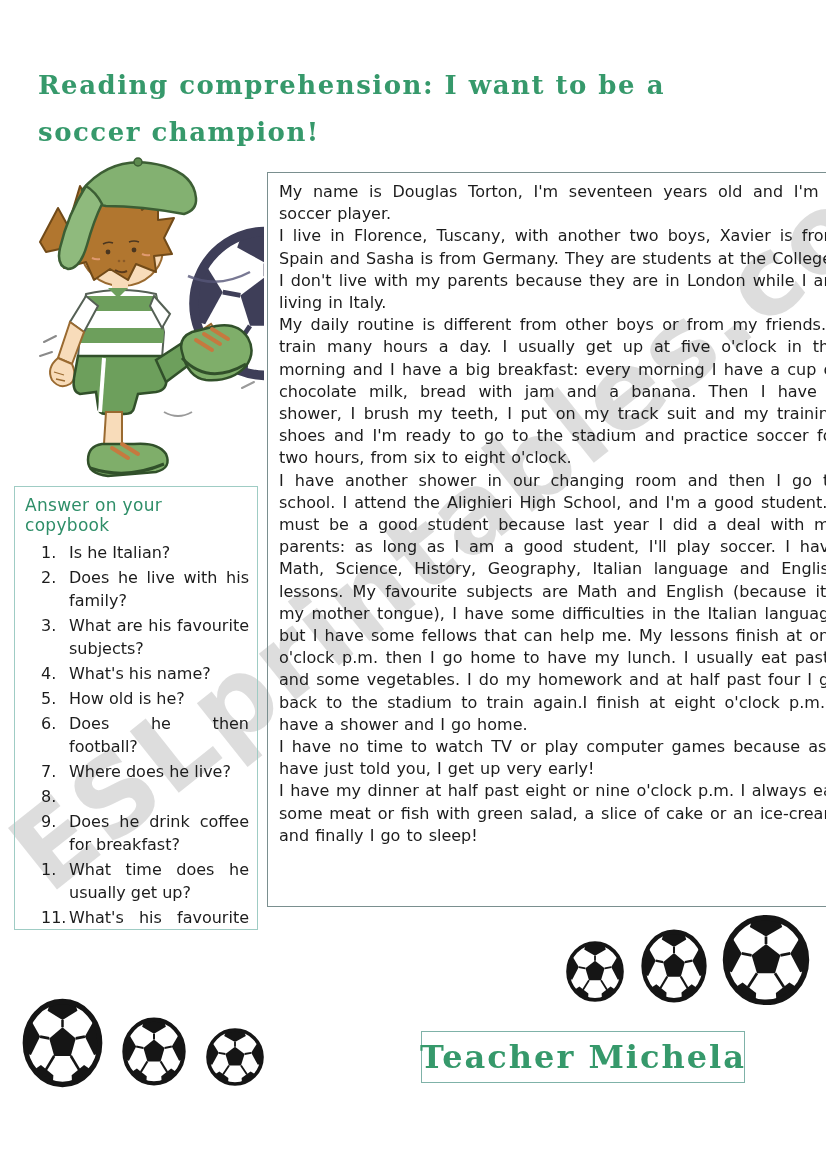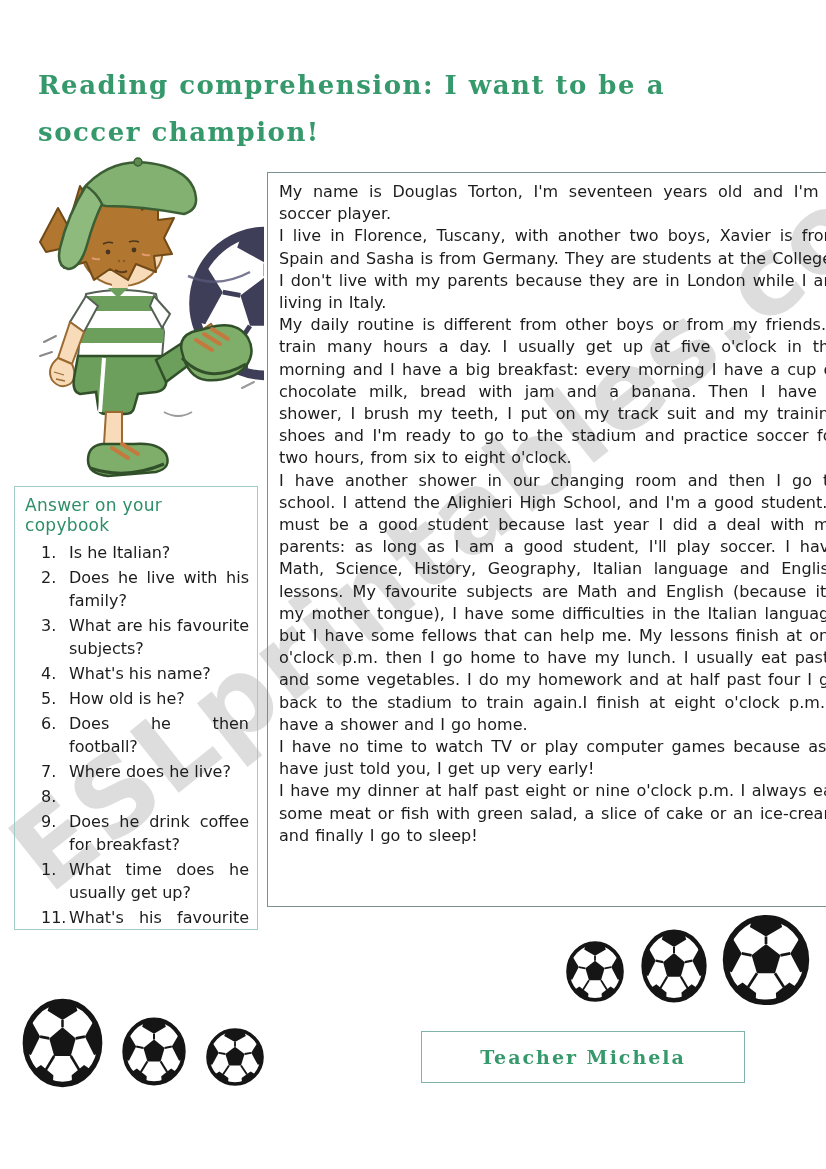--- a/index.html
+++ b/index.html
@@ -47,21 +47,21 @@
   }
   .questions-list .q-text{text-align:justify; text-align-last:left;}
   
   .signature-box{
     position:absolute; left:421px; top:1031px; width:324px; height:52px; z-index:2;
     border:1.5px solid #7fb2a8; box-sizing:border-box;
     display:flex; align-items:center; justify-content:center;
   }
   .signature-text{
     font-family:"DejaVu Serif", serif; font-weight:bold;
-    font-size:19px; letter-spacing:2px; color:#36996b; white-space:nowrap;
+    font-size:32px; letter-spacing:2px; color:#36996b; white-space:nowrap;
   }
   
   .boy-illustration{position:absolute; left:6px; top:146px; z-index:2;}
   .ball{position:absolute; z-index:2; color:#151515;}
   .defs-holder{position:absolute; width:0; height:0; overflow:hidden;}
 </style>
 </head>
 <body>
 
 <div class="page">

